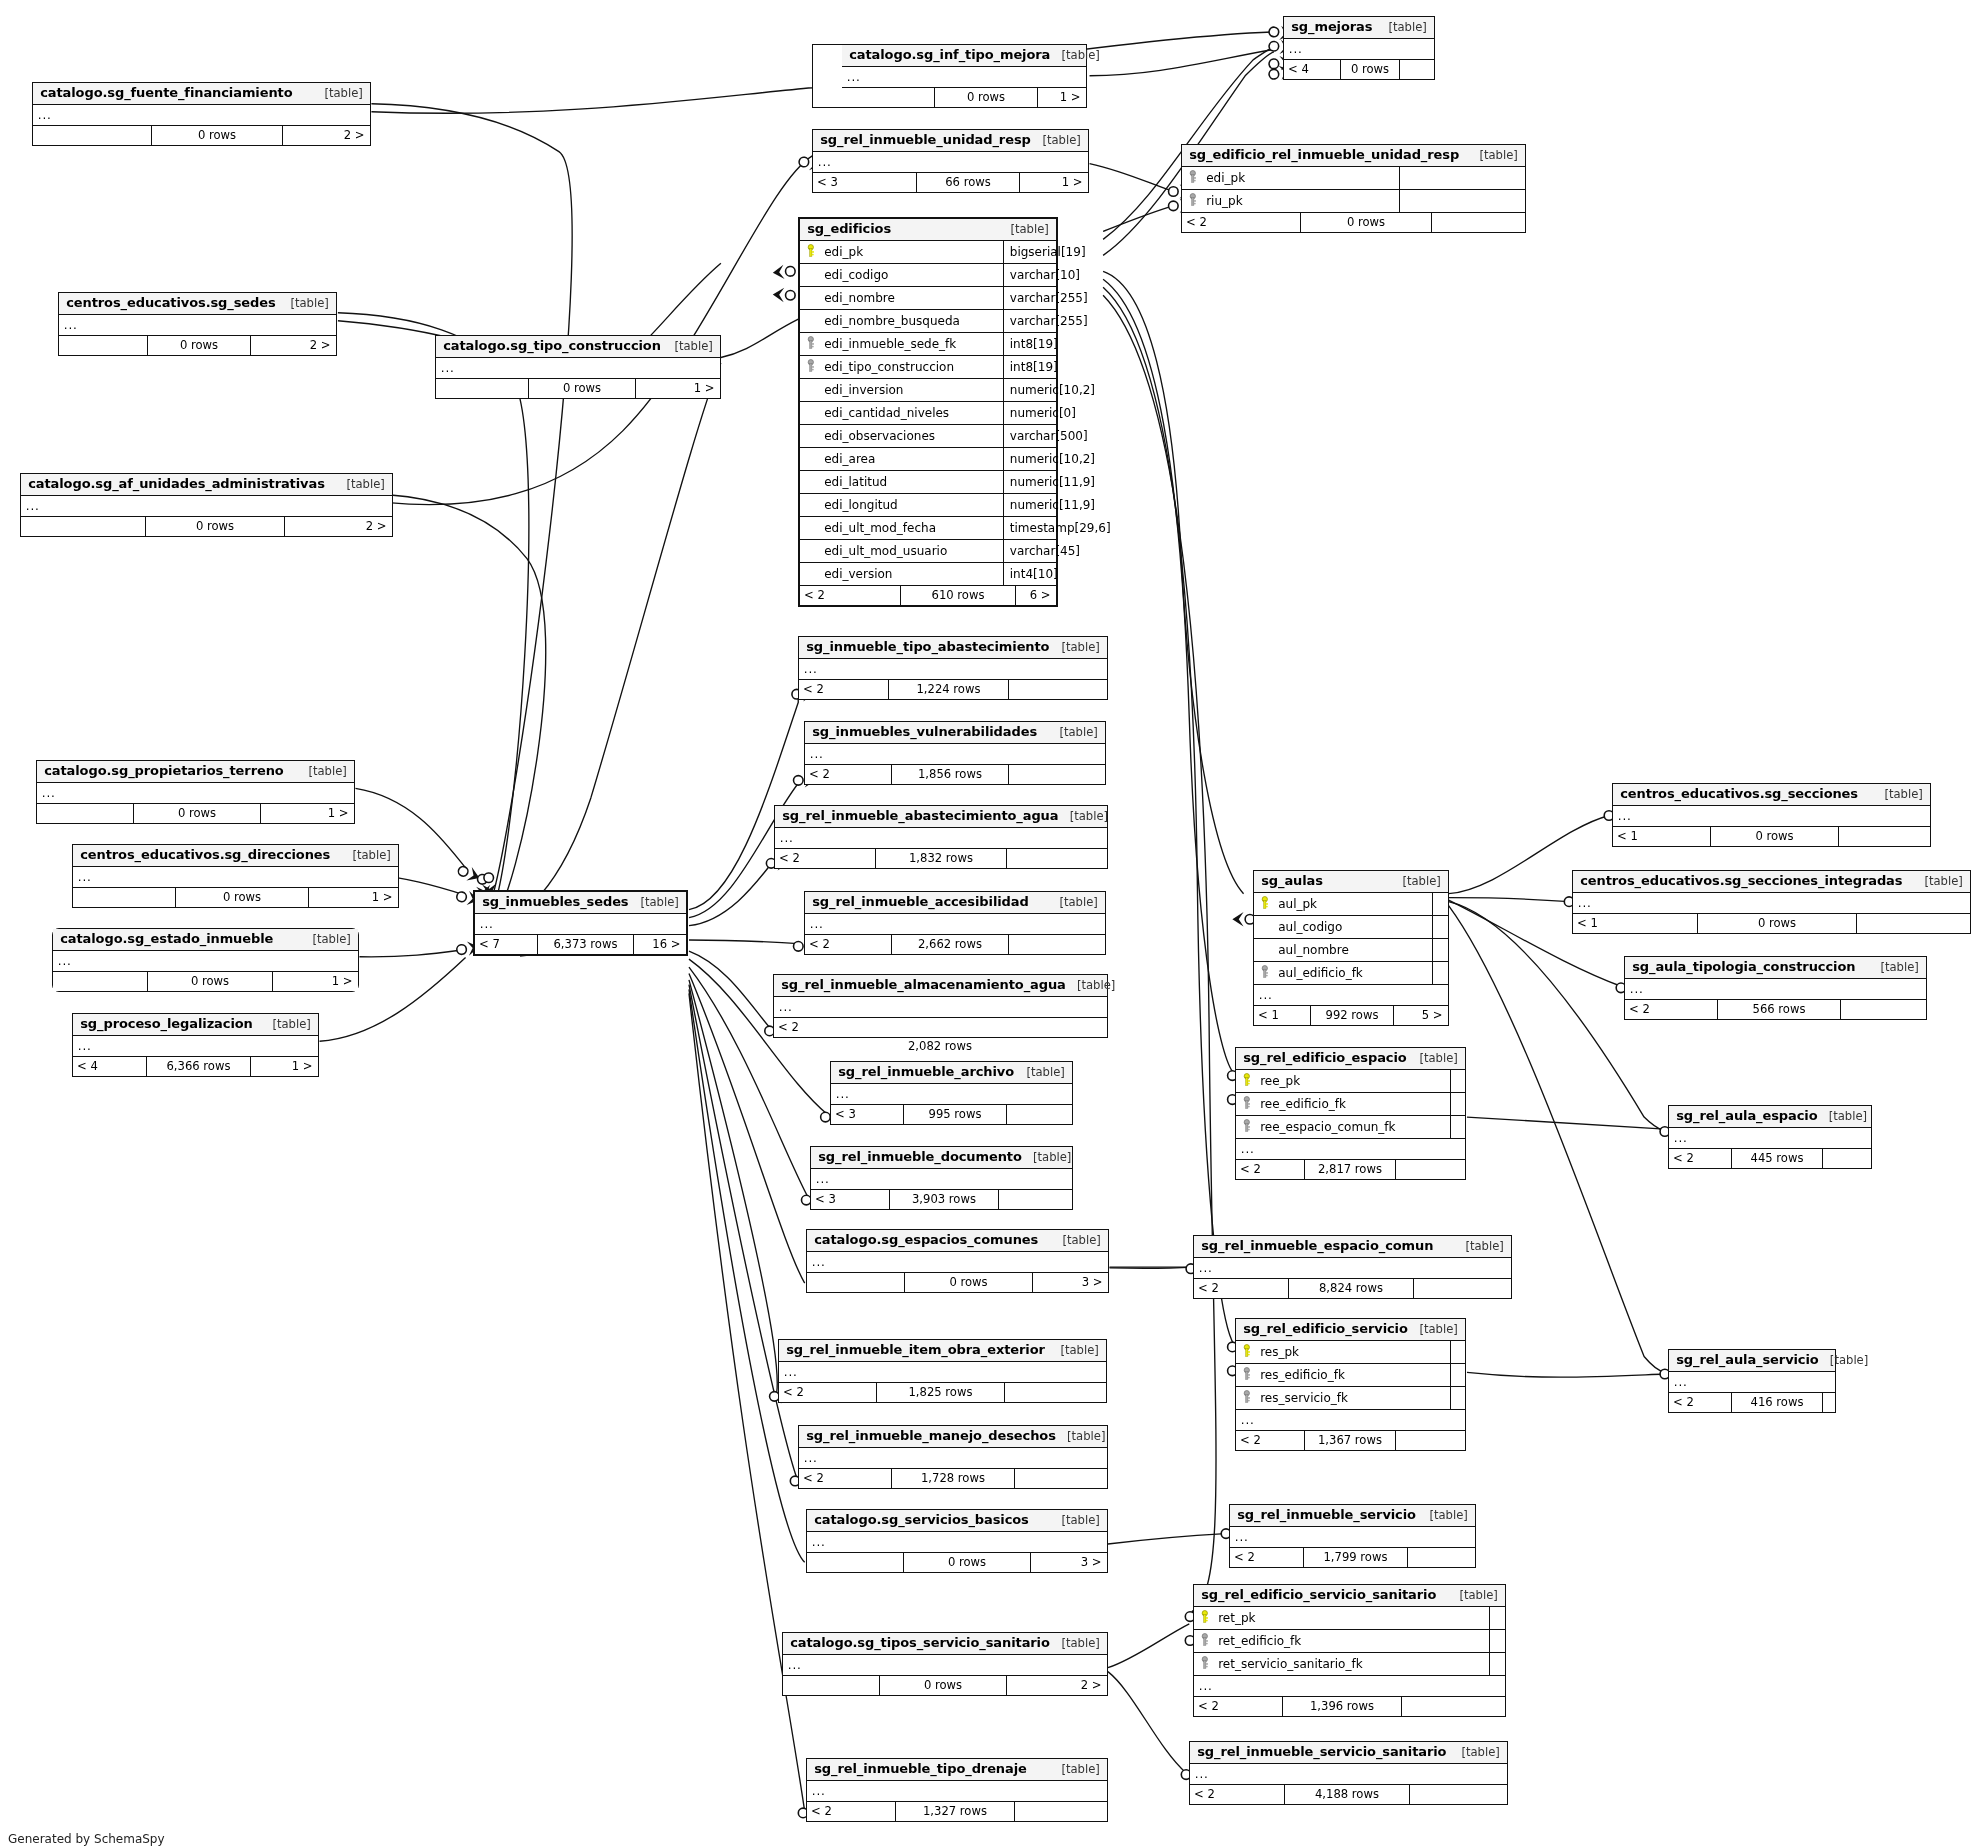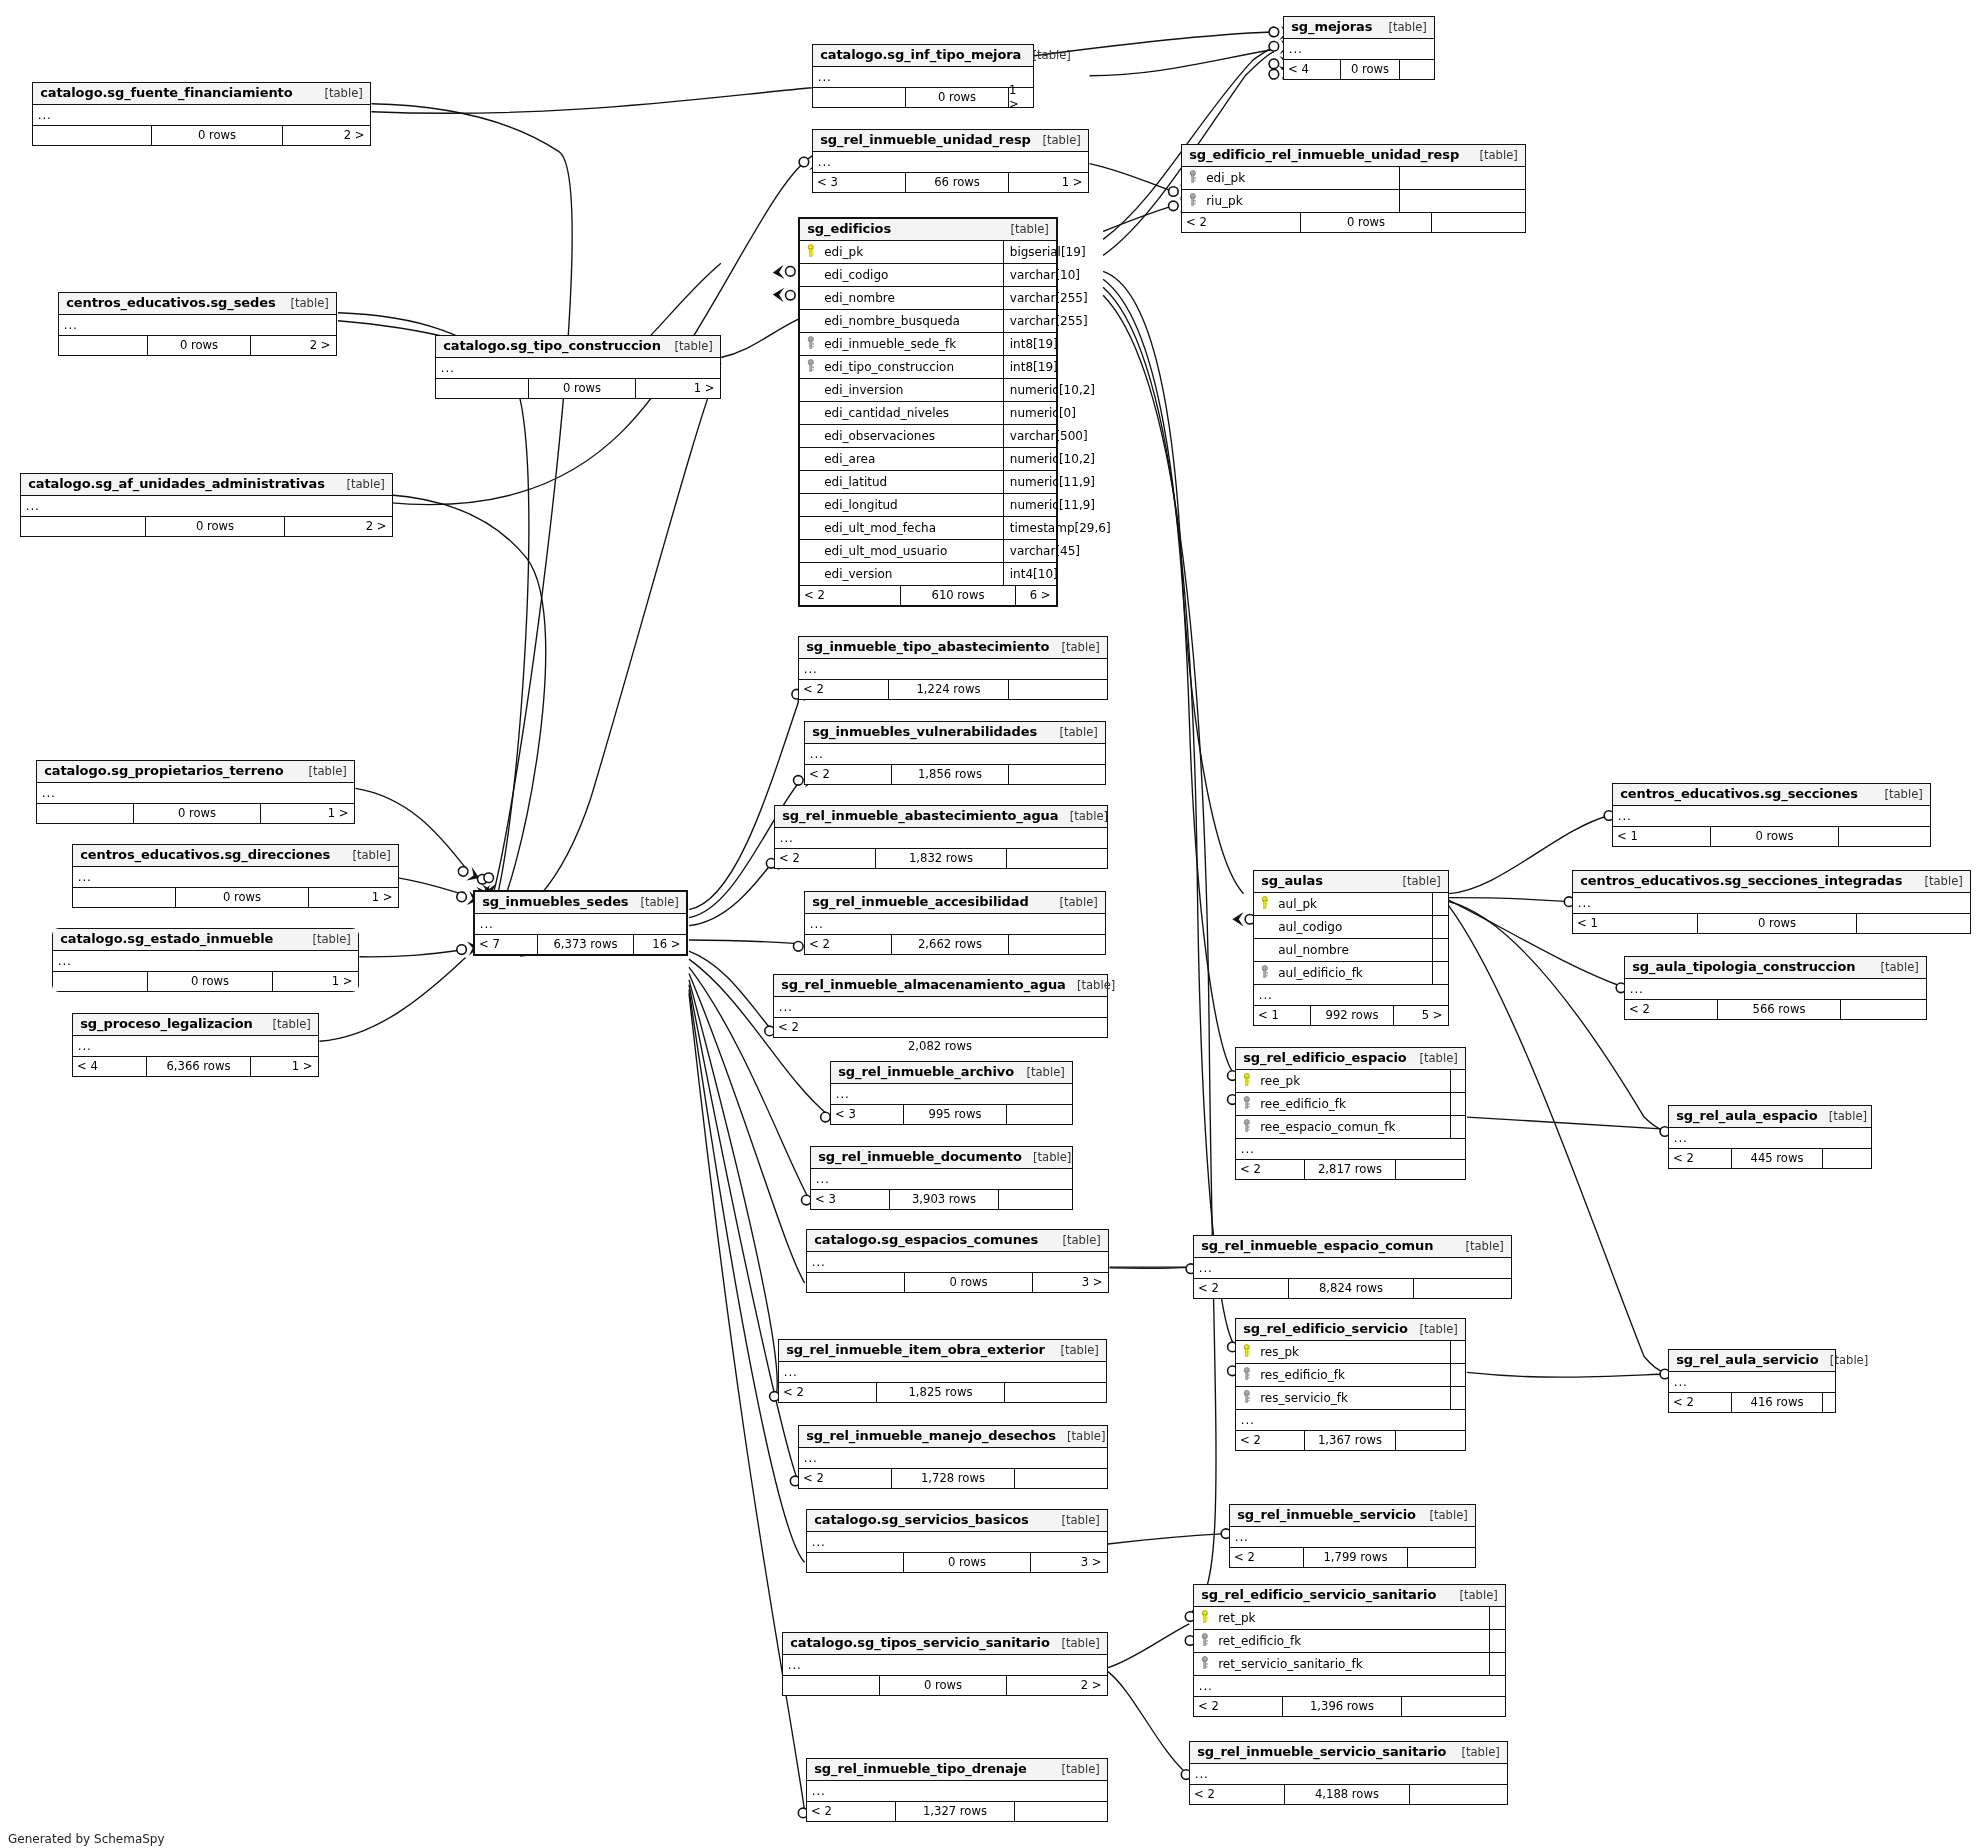--- a/index.html
+++ b/index.html
@@ -261,21 +261,21 @@
           <span class="tbl-name">sg_mejoras</span>
           <span class="tbl-tag">[table]</span>
         </div>
         <div class="ellipsis-row">...</div>
         <div class="foot">
           <div class="f-left" style="flex: 0 0 56px; width: 56px;">&lt; 4</div>
           <div class="f-mid" style="flex: 0 0 60px; width: 60px;">0 rows</div>
           <div class="f-right" style="flex: 1 1 auto;"></div>
         </div>
       </div>
-      <div class="tbl" style="left: 812px; top: 44px; width: 222px;">
+      <div class="tbl" style="left: 812px; top: 44px; width: 275px; padding-left: 29px;">
         <div class="tbl-head">
           <span class="tbl-name">catalogo.sg_inf_tipo_mejora</span>
           <span class="tbl-tag">[table]</span>
         </div>
         <div class="ellipsis-row">...</div>
         <div class="foot">
           <div class="f-left" style="flex: 0 0 92px; width: 92px;"></div>
           <div class="f-mid" style="flex: 0 0 104px; width: 104px;">0 rows</div>
           <div class="f-right" style="flex: 1 1 auto;">1 &gt;</div>
         </div>
@@ -293,21 +293,21 @@
         </div>
       </div>
       <div class="tbl" style="left: 812px; top: 129px; width: 277px;">
         <div class="tbl-head">
           <span class="tbl-name">sg_rel_inmueble_unidad_resp</span>
           <span class="tbl-tag">[table]</span>
         </div>
         <div class="ellipsis-row">...</div>
         <div class="foot">
           <div class="f-left" style="flex: 0 0 92px; width: 92px;">&lt; 3</div>
-          <div class="f-mid" style="flex: 0 0 104px; width: 104px;">66 rows</div>
+          <div class="f-mid" style="flex: 0 0 104px; width: 104px; margin-left: 11px;">66 rows</div>
           <div class="f-right" style="flex: 1 1 auto;">1 &gt;</div>
         </div>
       </div>
       <div class="tbl" style="left: 1181px; top: 144px; width: 345px;">
         <div class="tbl-head">
           <span class="tbl-name">sg_edificio_rel_inmueble_unidad_resp</span>
           <span class="tbl-tag">[table]</span>
         </div>
         <div class="col-row">
           <div class="col-key">

